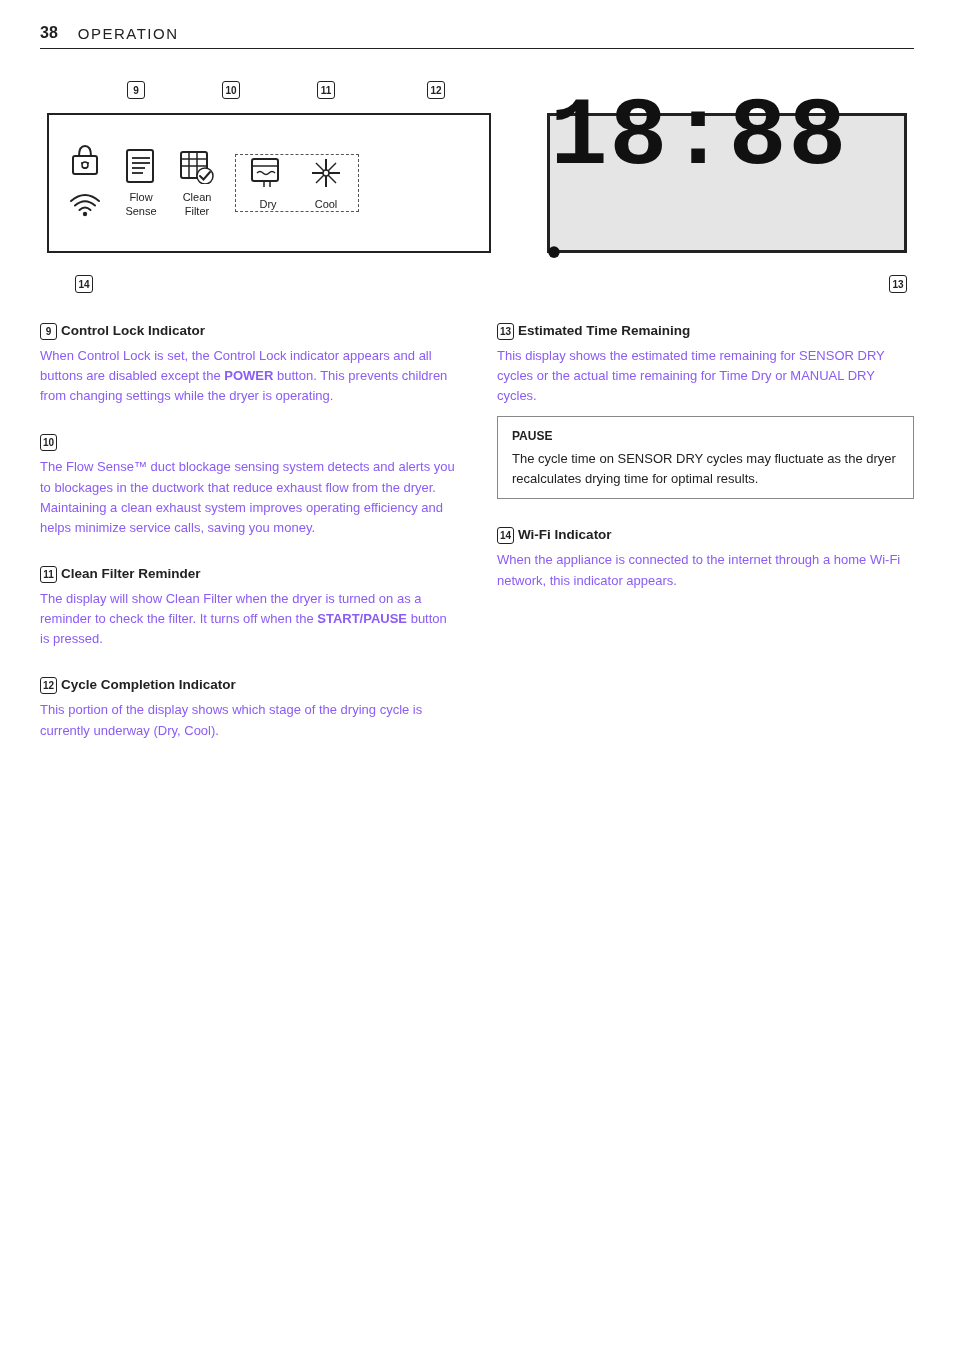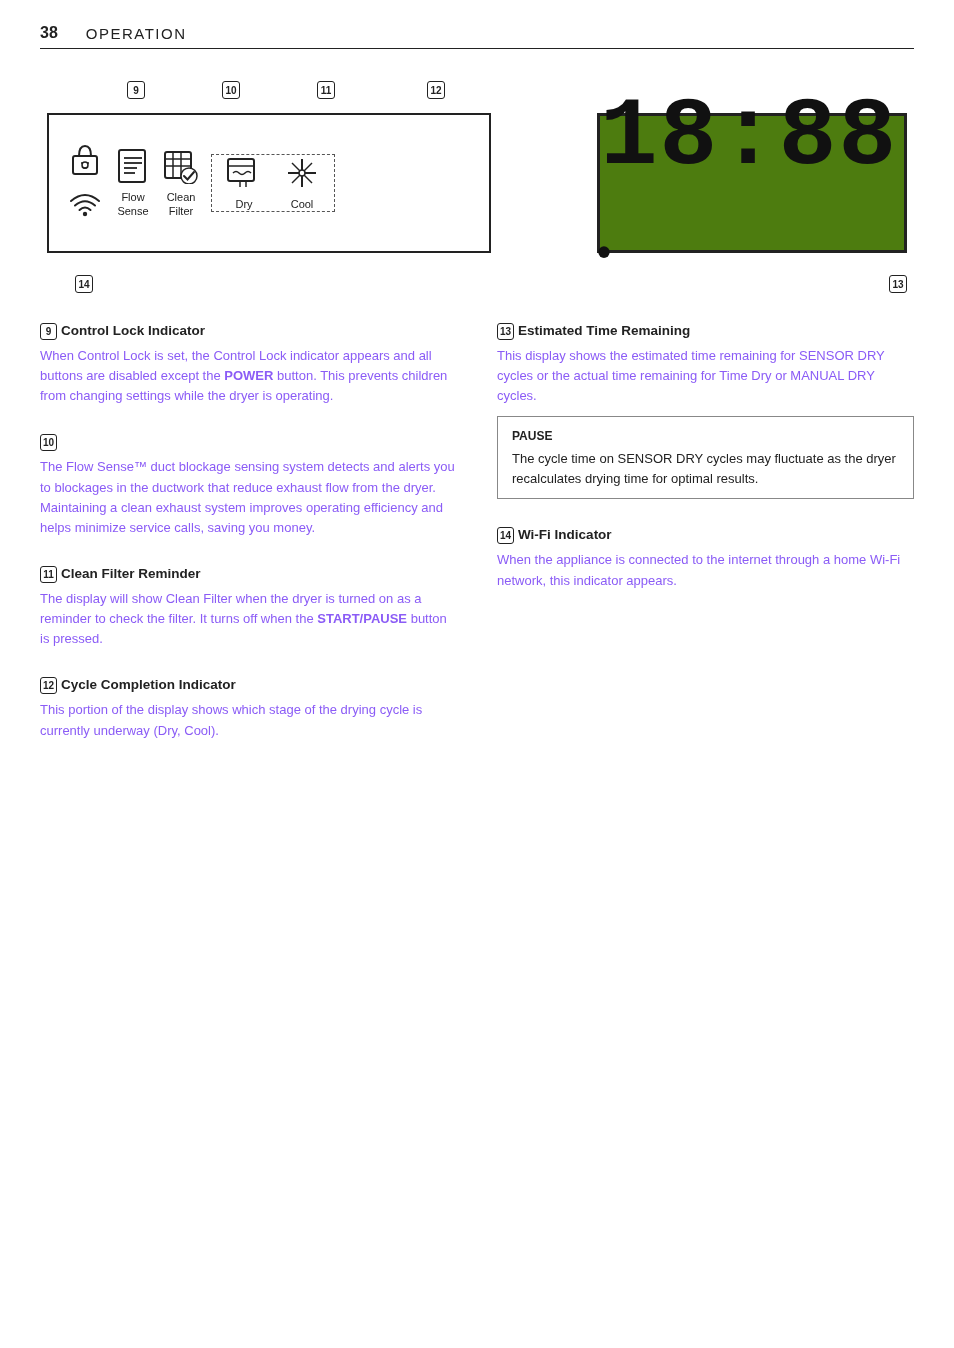--- a/index.html
+++ b/index.html
@@ -20,21 +20,21 @@
     .page-header {
       display: flex;
       align-items: center;
       border-bottom: 1.5px solid #222;
       padding-bottom: 6px;
       margin-bottom: 24px;
     }
     .page-number {
       font-weight: bold;
       font-size: 16px;
-      margin-right: 28px;
+      margin-right: 20px;
     }
     .page-title {
       font-size: 15px;
       letter-spacing: 1.5px;
       font-weight: normal;
     }
 
     
     .diagram-area {
       position: relative;
@@ -47,36 +47,36 @@
     .control-panel {
       position: absolute;
       left: 0;
       top: 40px;
       width: 444px;
       height: 140px;
       border: 2px solid #222;
       display: flex;
       align-items: center;
       padding: 10px 18px;
-      gap: 12px;
+      gap: 20px;
       background: #fff;
     }
 
     
     .display-box {
       position: absolute;
       right: 0;
       top: 40px;
-      width: 310px;
+      width: 360px;
       height: 140px;
       border: 3px solid #222;
       display: flex;
       align-items: center;
       justify-content: center;
-      background: #4d7c0f;
+      background: #e5e5e5;
       margin-left: 20px;
     }
 
     .display-digits {
       font-size: 90px;
       font-weight: 900;
       font-family: 'Courier New', monospace;
       color: #111;
       letter-spacing: 4px;
       line-height: 1;

